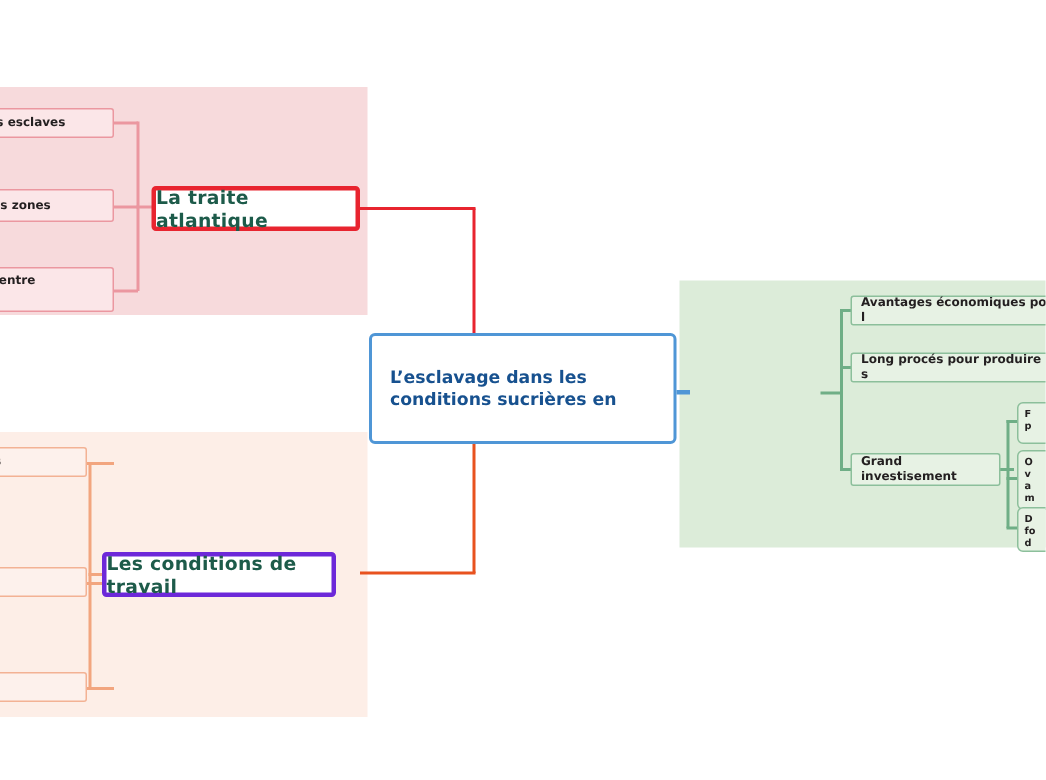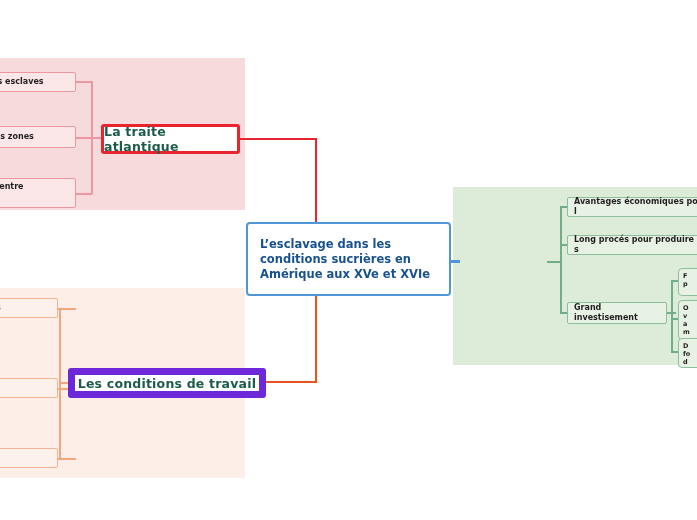--- a/index.html
+++ b/index.html
@@ -73,22 +73,22 @@
     border-radius:3px;
     font-size:12.5px;
     justify-content:center;
     letter-spacing:.2px;
   }
   #node-atlantique{
     left:101px; top:124px; width:139px; height:30px;
     border:3px solid #e8242f;
   }
   #node-conditions{
-    left:68px; top:368px; width:198px; height:30px;
-    border:7px solid #6d28d9;
+    left:68px; top:368px; width:156px; height:30px;
+    border:3px solid #6d28d9;
   }
   #node-economie{
     left:458px; top:245px; width:90px; height:32px;
     border:3px solid #1d8a52;
     font-size:13px;
   }
 
   
   .leaf{
     border-radius:2px;
@@ -164,21 +164,20 @@
   <div class="line h line-green" style="left:666px;top:312px;width:10px;"></div>
   <div class="line v line-green" style="left:671px;top:280px;height:72px;"></div>
   <div class="line h line-green" style="left:671px;top:280px;width:8px;"></div>
   <div class="line h line-green" style="left:671px;top:318px;width:8px;"></div>
   <div class="line h line-green" style="left:671px;top:351px;width:8px;"></div>
 
   <div class="node" id="node-root">
     <div>
       <span class="txt">L’esclavage dans les</span>
       <span class="txt">conditions sucrières en</span>
-      <span class="txt">Amérique aux  XVe et XVIe</span>
     </div>
   </div>
 
   <div class="node branch" id="node-atlantique">
     <span>La traite atlantique</span>
   </div>
 
   <div class="node leaf leaf-pink" id="leaf-capture">
     <span>pture des esclaves</span>
   </div>

